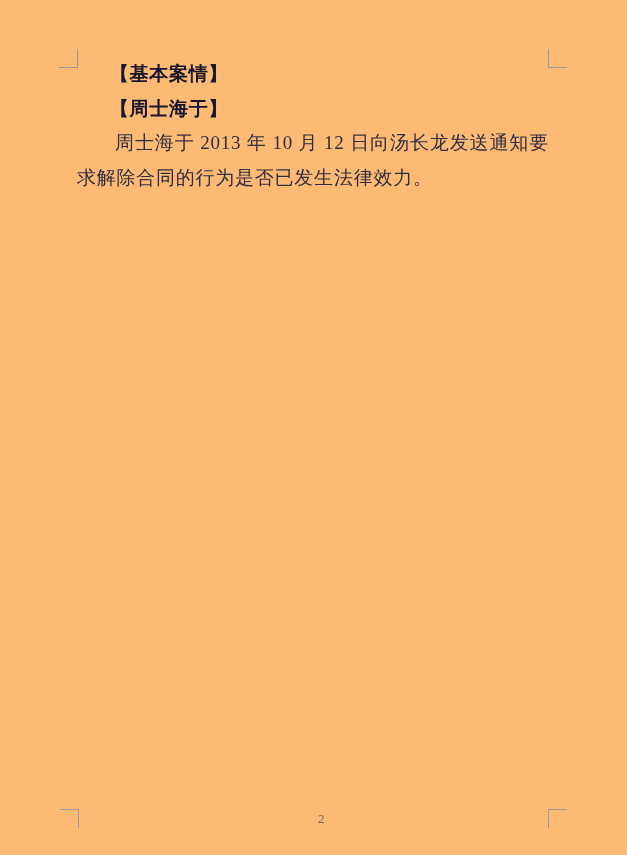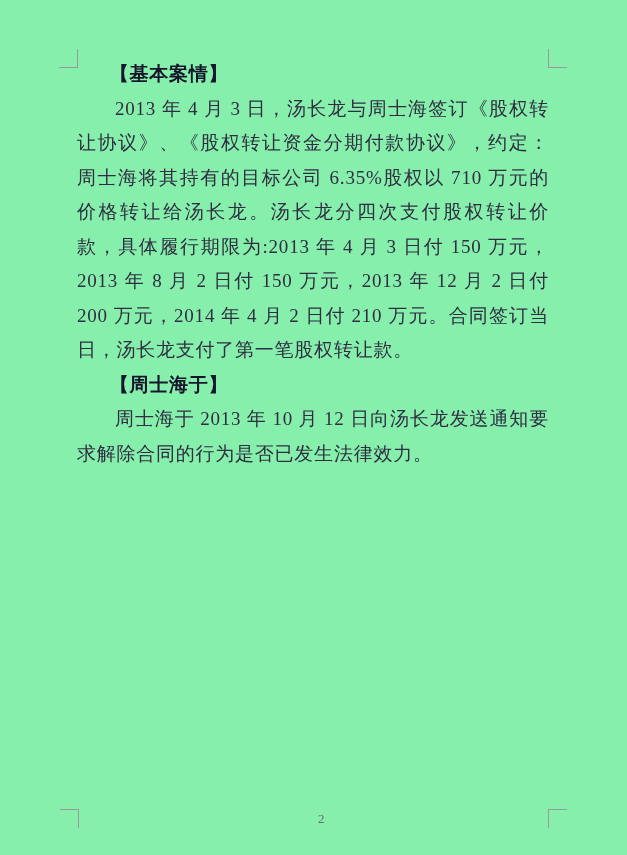--- a/index.html
+++ b/index.html
@@ -7,21 +7,21 @@
     width: 627px;
     height: 855px;
     background: #ffffff;
     font-family: "Liberation Serif", "DejaVu Serif", serif;
     position: relative;
     overflow: hidden;
   }
   .page {
     position: absolute;
     inset: 0;
-    background: #86efac;
+    background: #fdba74;
   }
   
   .crop {
     position: absolute;
     width: 18px;
     height: 18px;
   }
   .crop.tl { left: 59px; top: 49px;  border-right: 1px solid #9a9a9a; border-bottom: 1px solid #9a9a9a; }
   .crop.tr { left: 548px; top: 49px; border-left: 1px solid #9a9a9a;  border-bottom: 1px solid #9a9a9a; }
   .crop.bl { left: 60px; top: 809px; border-right: 1px solid #9a9a9a; border-top: 1px solid #9a9a9a; }
@@ -66,21 +66,20 @@
 <div class="page">
 
   <span class="crop tl"></span>
   <span class="crop tr"></span>
   <span class="crop bl"></span>
   <span class="crop br"></span>
 
   <div class="text-area">
     <h2>【基本案情】</h2>
 
-    <p>2013 年 4 月 3 日，汤长龙与周士海签订《股权转让协议》、《股权转让资金分期付款协议》，约定：周士海将其持有的目标公司 6.35%股权以 710 万元的价格转让给汤长龙。汤长龙分四次支付股权转让价款，具体履行期限为:2013 年 4 月 3 日付 150 万元，2013 年 8 月 2 日付 150 万元，2013 年 12 月 2 日付 200 万元，2014 年 4 月 2 日付 210 万元。合同签订当日，汤长龙支付了第一笔股权转让款。</p>
 
 
 
     <h2>【周士海于】</h2>
 
     <p>周士海于 2013 年 10 月 12 日向汤长龙发送通知要求解除合同的行为是否已发生法律效力。</p>
   </div>
 
   <div class="page-number">2</div>
 

